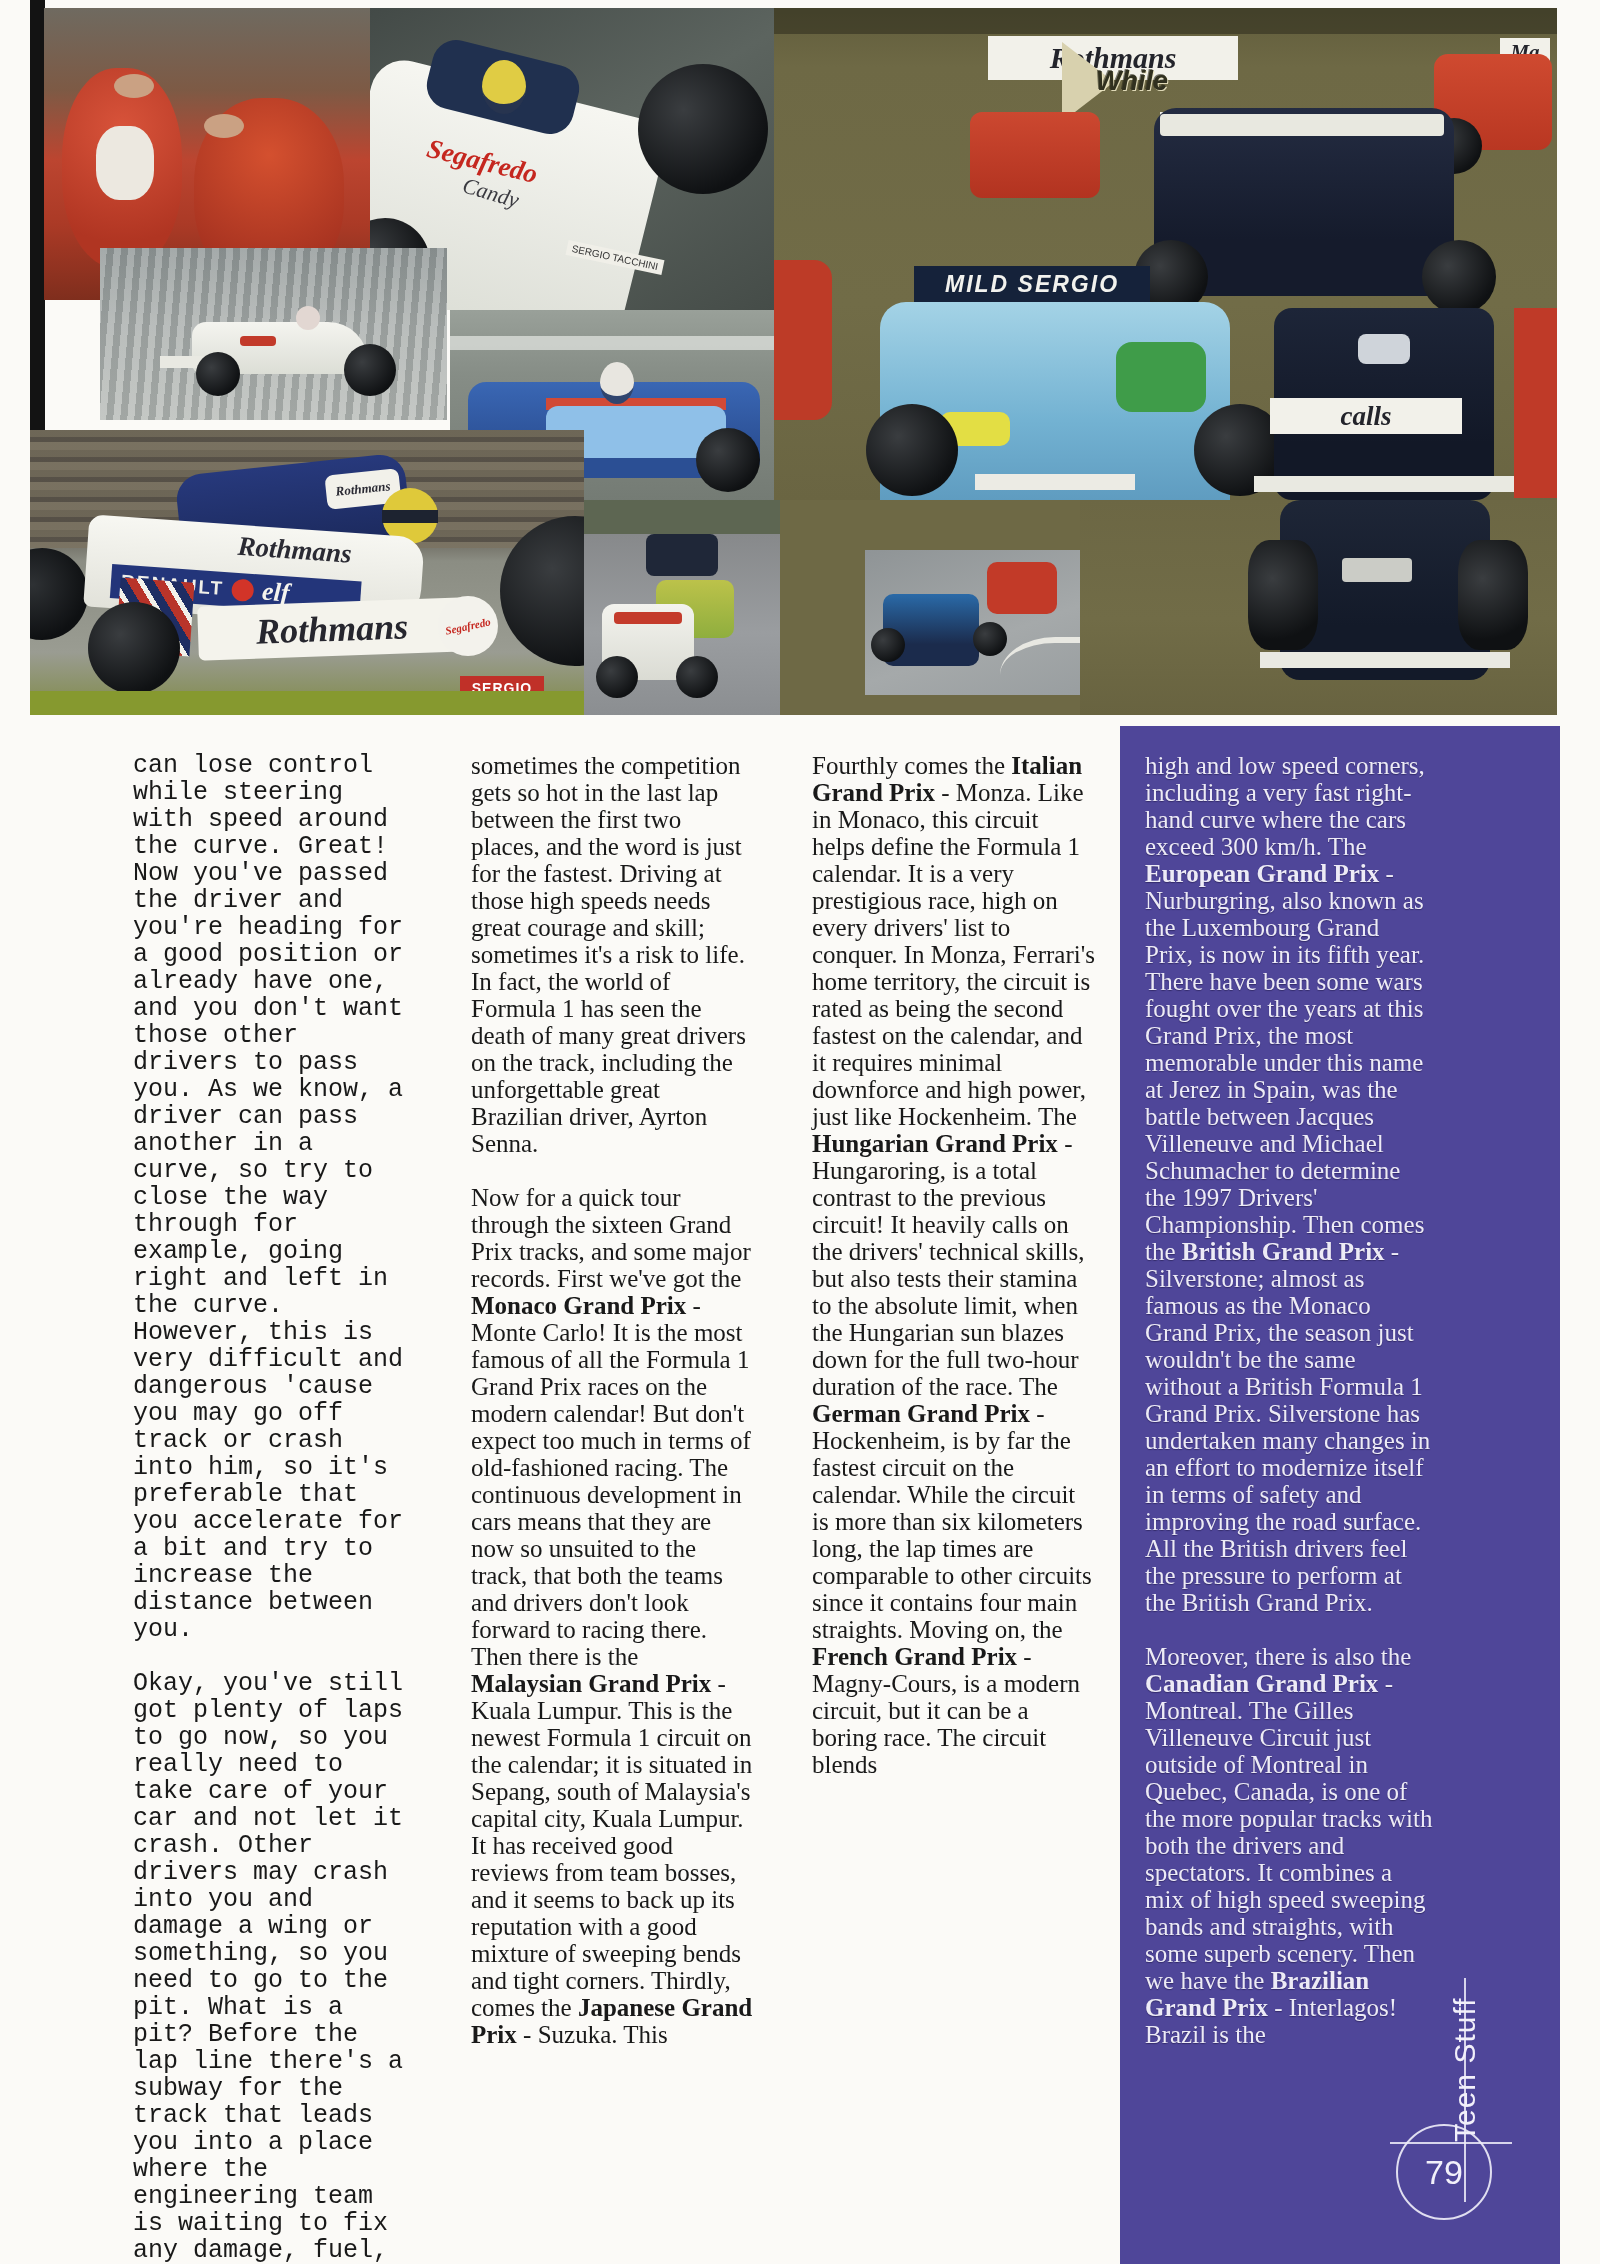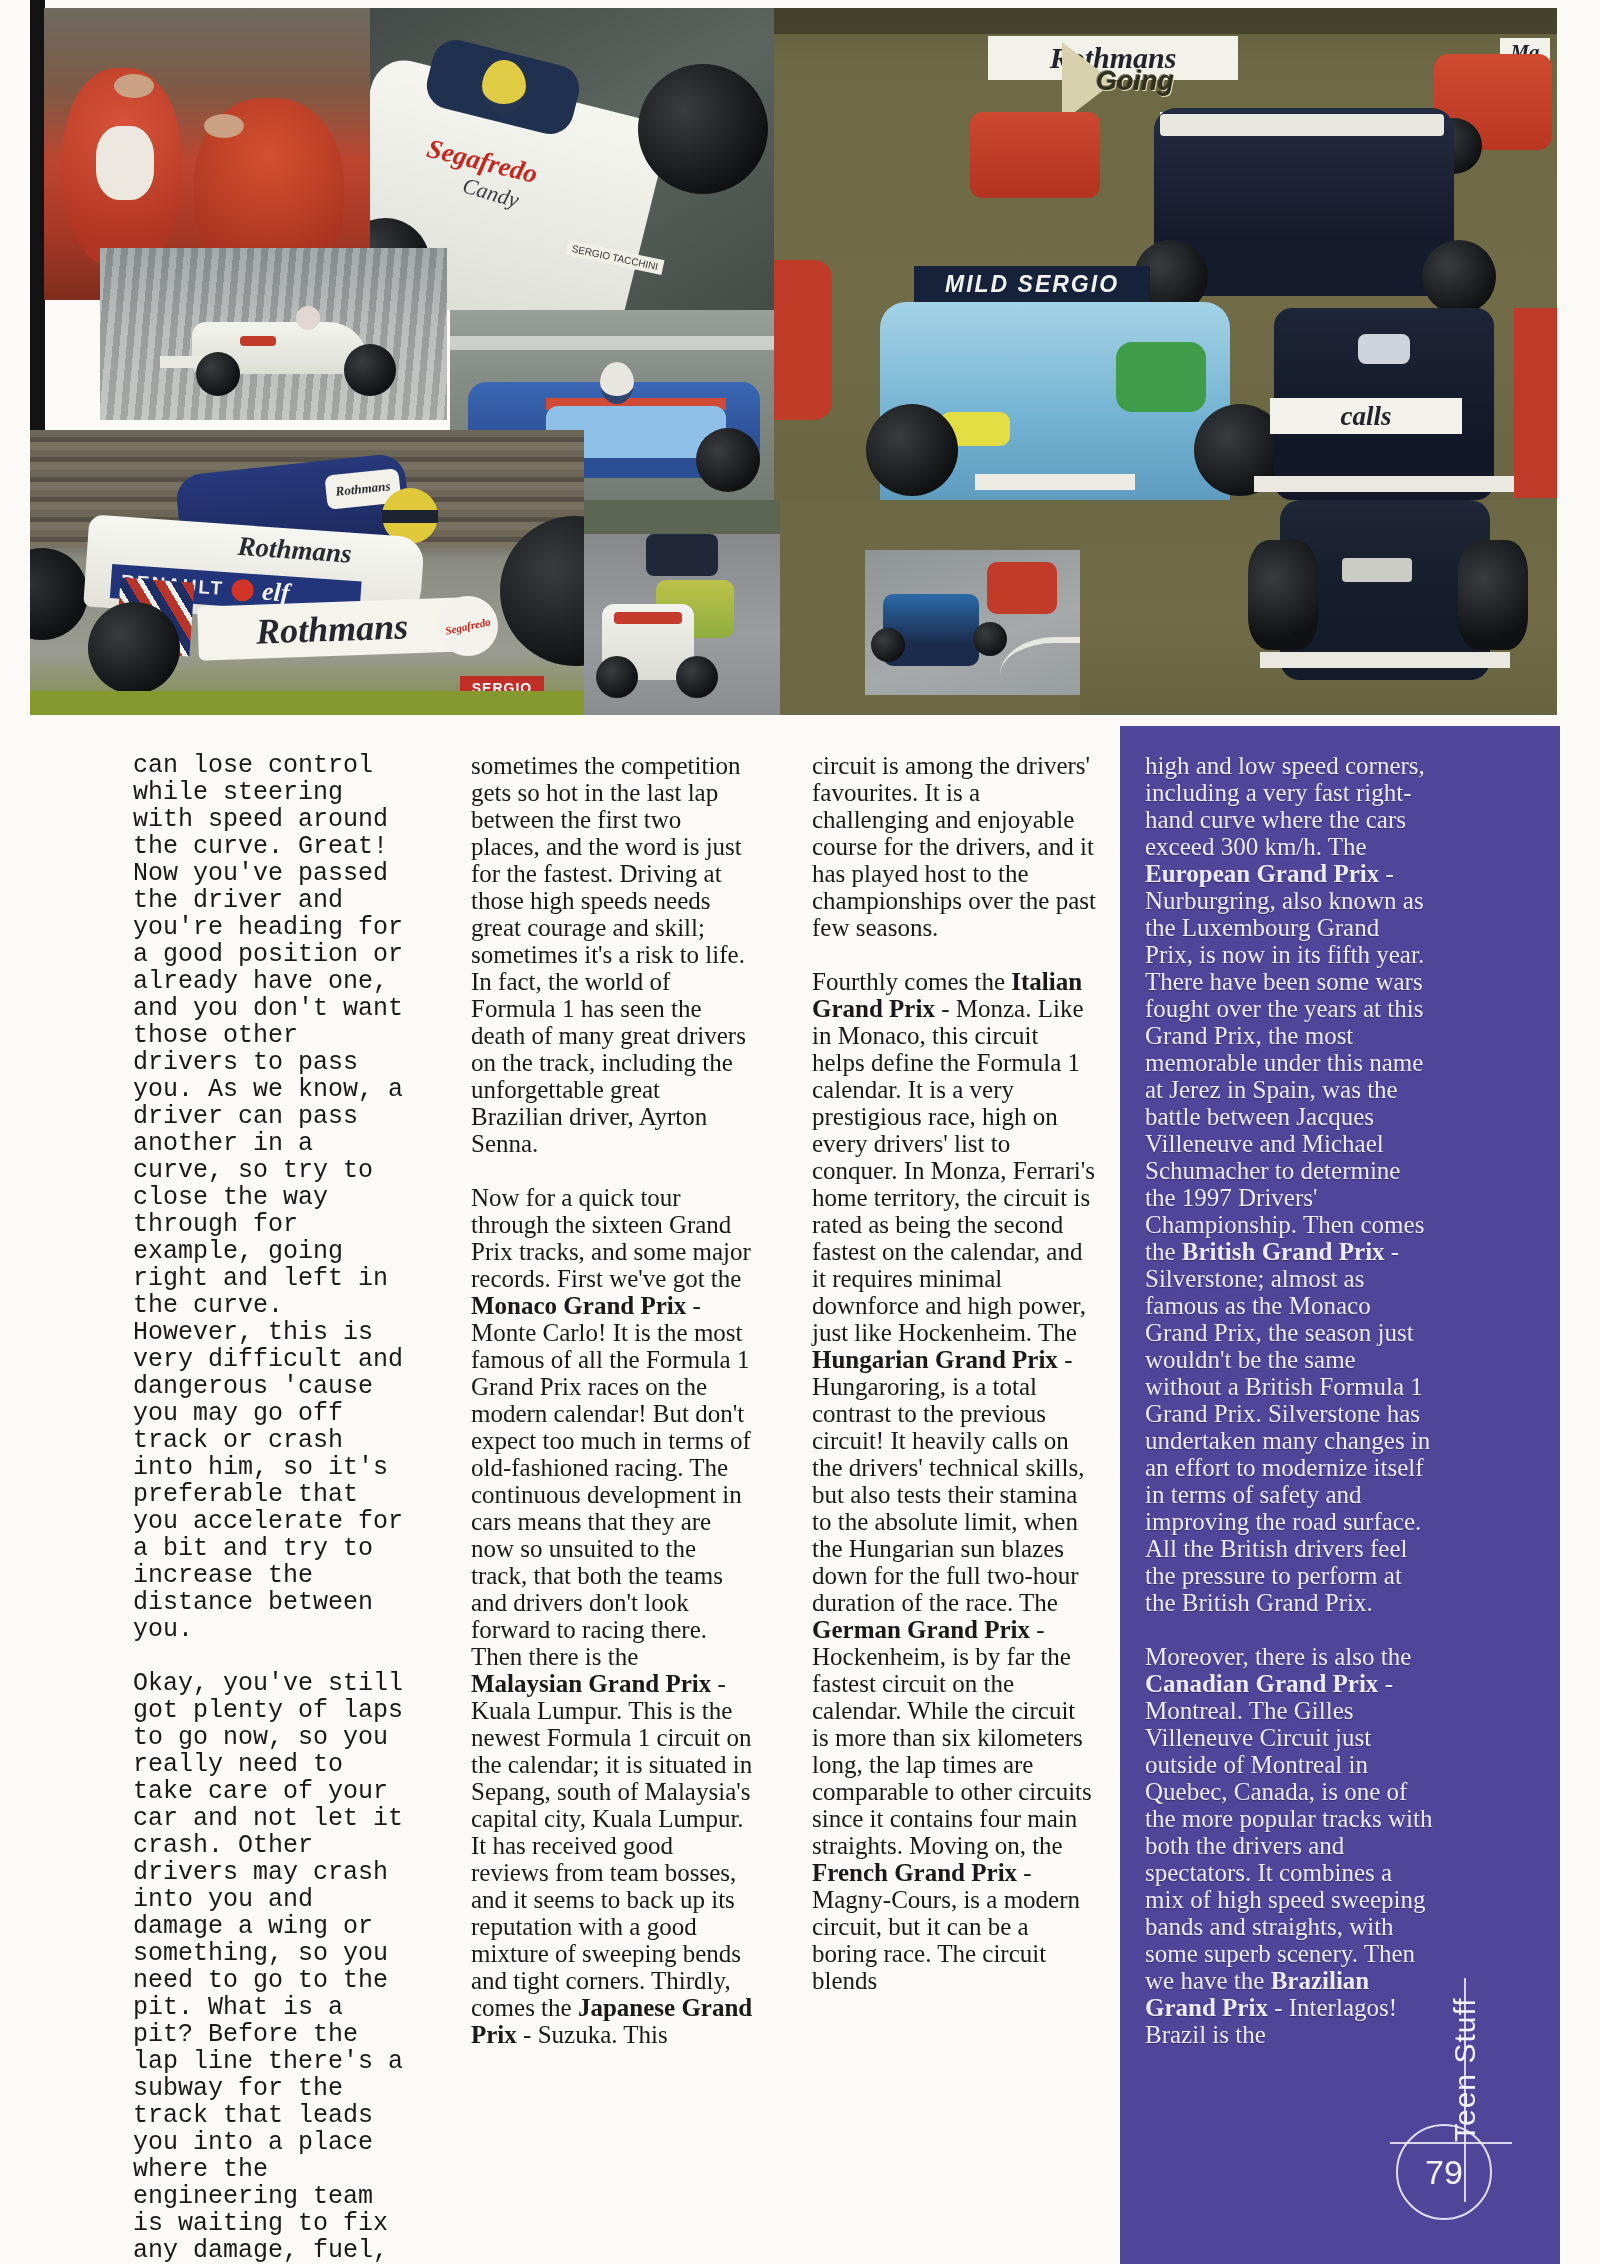--- a/index.html
+++ b/index.html
@@ -209,21 +209,21 @@
       <div class="seg">Segafredo</div>
       <div class="candy">Candy</div>
       <div class="num">19</div>
       <div class="sergio">SERGIO TACCHINI</div>
     </div>
 
     <div class="ph" id="ph-mainrace">
       <div class="crowdband"></div>
       <div class="banner" id="ph-rothmans-top">Rothmans</div>
       <div id="ph-sports-tri"></div>
-      <div id="ph-sports-text">Going</div>
+      <div id="ph-sports-text">While</div>
       <div class="banner" id="ph-ma-chip">Ma</div>
       <div id="ph-ferrari-tr"></div>
       <div class="tire" style="left:652px;top:110px;width:56px;height:56px;"></div>
       <div class="banner" id="ph-marlboro">Marlboro</div>
       <div id="ph-redmcl"></div>
       <div id="ph-redsliver"></div>
       <div id="ph-darkcar1">
         <div class="wingbar"></div>
       </div>
       <div class="tire" style="left:360px;top:232px;width:74px;height:74px;"></div>
@@ -326,21 +326,20 @@
 
   <div class="col" id="col-1">
       <p><span>can lose control while steering with speed around the curve. Great! Now you've passed the driver and you're heading for a good position or already have one, and you don't want those other drivers to pass you. As we know, a driver can pass another in a curve, so try to close the way through for example, going right and left in the curve. However, this is very difficult and dangerous 'cause you may go off track or crash into him, so it's preferable that you accelerate for a bit and try to increase the distance between you.</span></p>
       <p><span>Okay, you've still got plenty of laps to go now, so you really need to take care of your car and not let it crash. Other drivers may crash into you and damage a wing or something, so you need to go to the pit. What is a pit? Before the lap line there's a subway for the track that leads you into a place where the engineering team is waiting to fix any damage, fuel, change tires, and make any other adjustments. Going into the pit makes you lose some time and fall behind, but don't worry that much, other drivers need to enter the pit too, at least to refuel. Now for the final lap! In such races there's a wide distance between the first position and the last (maybe more than three laps difference), and</span></p>
     </div>
   <div class="col" id="col-2">
       <p><span>sometimes the competition gets so hot in the last lap between the first two places, and the word is just for the fastest. Driving at those high speeds needs great courage and skill; sometimes it's a risk to life. In fact, the world of Formula 1 has seen the death of many great drivers on the track, including the unforgettable great Brazilian driver, Ayrton Senna.</span></p>
       <p><span>Now for a quick tour through the sixteen Grand Prix tracks, and some major records. First we've got the </span><b>Monaco Grand Prix</b><span> - Monte Carlo! It is the most famous of all the Formula 1 Grand Prix races on the modern calendar! But don't expect too much in terms of old-fashioned racing. The continuous development in cars means that they are now so unsuited to the track, that both the teams and drivers don't look forward to racing there. Then there is the </span><b>Malaysian Grand Prix</b><span> - Kuala Lumpur. This is the newest Formula 1 circuit on the calendar; it is situated in Sepang, south of Malaysia's capital city, Kuala Lumpur. It has received good reviews from team bosses, and it seems to back up its reputation with a good mixture of sweeping bends and tight corners. Thirdly, comes the </span><b>Japanese Grand Prix</b><span> - Suzuka. This</span></p>
     </div>
   <div class="col" id="col-3">
-      <p><span>circuit is among the drivers' favourites. It is a challenging and enjoyable course for the drivers, and it has played host to the championships over the past few seasons.</span></p>
       <p><span>Fourthly comes the </span><b>Italian Grand Prix</b><span> - Monza. Like in Monaco, this circuit helps define the Formula 1 calendar. It is a very prestigious race, high on every drivers' list to conquer. In Monza, Ferrari's home territory, the circuit is rated as being the second fastest on the calendar, and it requires minimal downforce and high power, just like Hockenheim. The </span><b>Hungarian Grand Prix</b><span> - Hungaroring, is a total contrast to the previous circuit! It heavily calls on the drivers' technical skills, but also tests their stamina to the absolute limit, when the Hungarian sun blazes down for the full two-hour duration of the race. The </span><b>German Grand Prix</b><span> - Hockenheim, is by far the fastest circuit on the calendar. While the circuit is more than six kilometers long, the lap times are comparable to other circuits since it contains four main straights. Moving on, the </span><b>French Grand Prix</b><span> - Magny-Cours, is a modern circuit, but it can be a boring race. The circuit blends</span></p>
     </div>
   <div class="col" id="col-4">
       <p><span>high and low speed corners, including a very fast right-hand curve where the cars exceed 300 km/h. The </span><b>European Grand Prix</b><span> - Nurburgring, also known as the Luxembourg Grand Prix, is now in its fifth year. There have been some wars fought over the years at this Grand Prix, the most memorable under this name at Jerez in Spain, was the battle between Jacques Villeneuve and Michael Schumacher to determine the 1997 Drivers' Championship. Then comes the </span><b>British Grand Prix</b><span> - Silverstone; almost as famous as the Monaco Grand Prix, the season just wouldn't be the same without a British Formula 1 Grand Prix. Silverstone has undertaken many changes in an effort to modernize itself in terms of safety and improving the road surface. All the British drivers feel the pressure to perform at the British Grand Prix.</span></p>
       <p><span>Moreover, there is also the </span><b>Canadian Grand Prix</b><span> - Montreal. The Gilles Villeneuve Circuit just outside of Montreal in Quebec, Canada, is one of the more popular tracks with both the drivers and spectators. It combines a mix of high speed sweeping bands and straights, with some superb scenery. Then we have the </span><b>Brazilian Grand Prix</b><span> - Interlagos! Brazil is the</span></p>
     </div>
 
   <div class="abs" id="vline"></div>
   <div class="abs" id="hline"></div>
   <div class="abs" id="circle57"></div>

